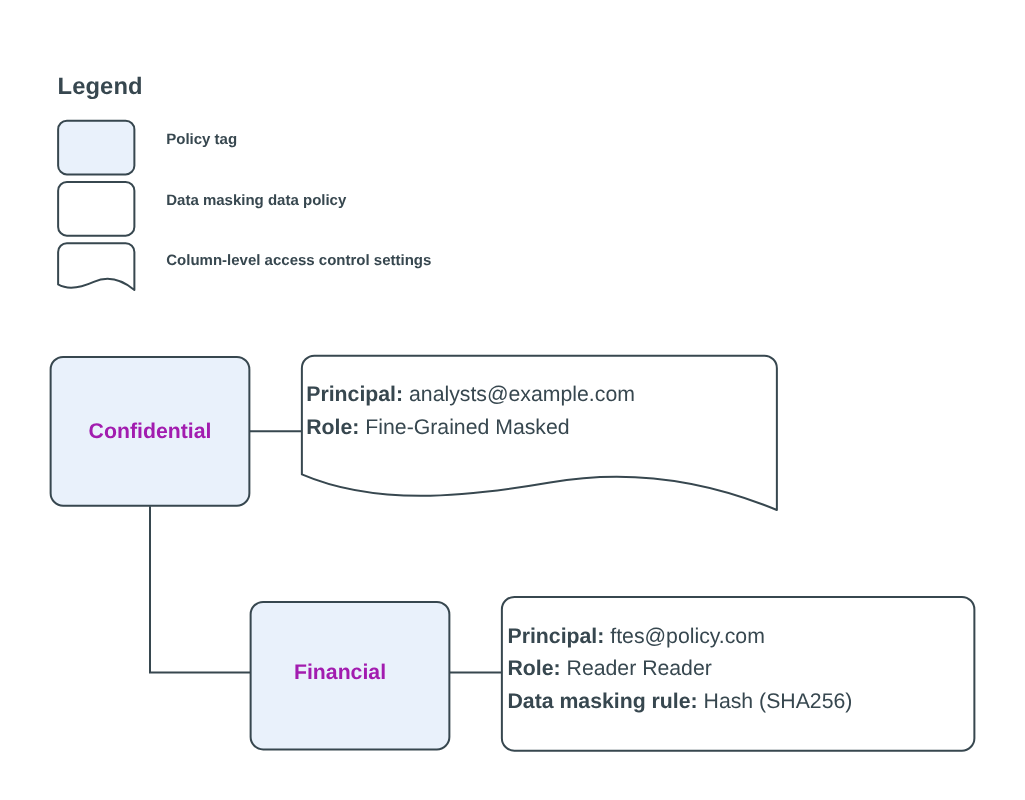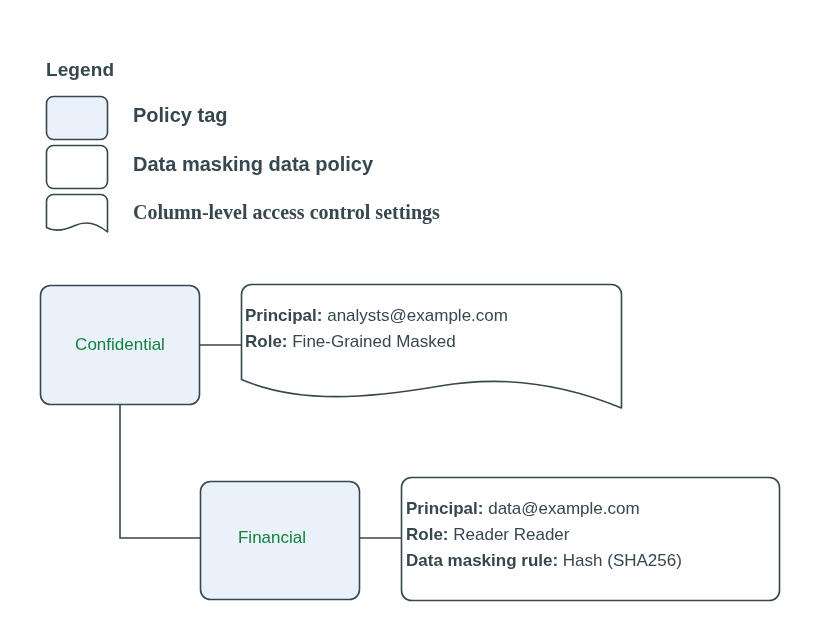--- a/index.html
+++ b/index.html
@@ -43,34 +43,34 @@
   .legend-title {
     left: 46px;
     top: 59px;
     font-size: 19px;
     font-weight: bold;
     color: #37474f;
     letter-spacing: 0.1px;
   }
   .legend-label {
     left: 133px;
-    font-size: 20px;
+    font-size: 12px;
     font-weight: bold;
     color: #37474f;
     white-space: nowrap;
   }
   .legend-label.l1 { top: 104px; }
   .legend-label.l2 { top: 153px; }
-  .legend-label.l3 { top: 201px; font-family: Liberation Serif, serif; }
+  .legend-label.l3 { top: 201px; }
 
   
   .node-label {
     font-size: 17px;
-    font-weight: normal;
-    color: #15803d;
+    font-weight: bold;
+    color: #a21caf;
     text-align: center;
     white-space: nowrap;
   }
   .node-label.confidential {
     left: 40px;
     top: 335px;
     width: 160px;
   }
   .node-label.financial {
     left: 200px;
@@ -163,21 +163,21 @@
       </div>
       <div>
         <span class="k">Role:</span>
         <span class="v">Fine-Grained Masked</span>
       </div>
     </div>
 
     <div class="abs detail-text detail-mask">
       <div>
         <span class="k">Principal:</span>
-        <span class="v">data@example.com</span>
+        <span class="v">ftes@policy.com</span>
       </div>
       <div>
         <span class="k">Role:</span>
         <span class="v">Reader Reader</span>
       </div>
       <div>
         <span class="k">Data masking rule:</span>
         <span class="v">Hash (SHA256)</span>
       </div>
     </div>

